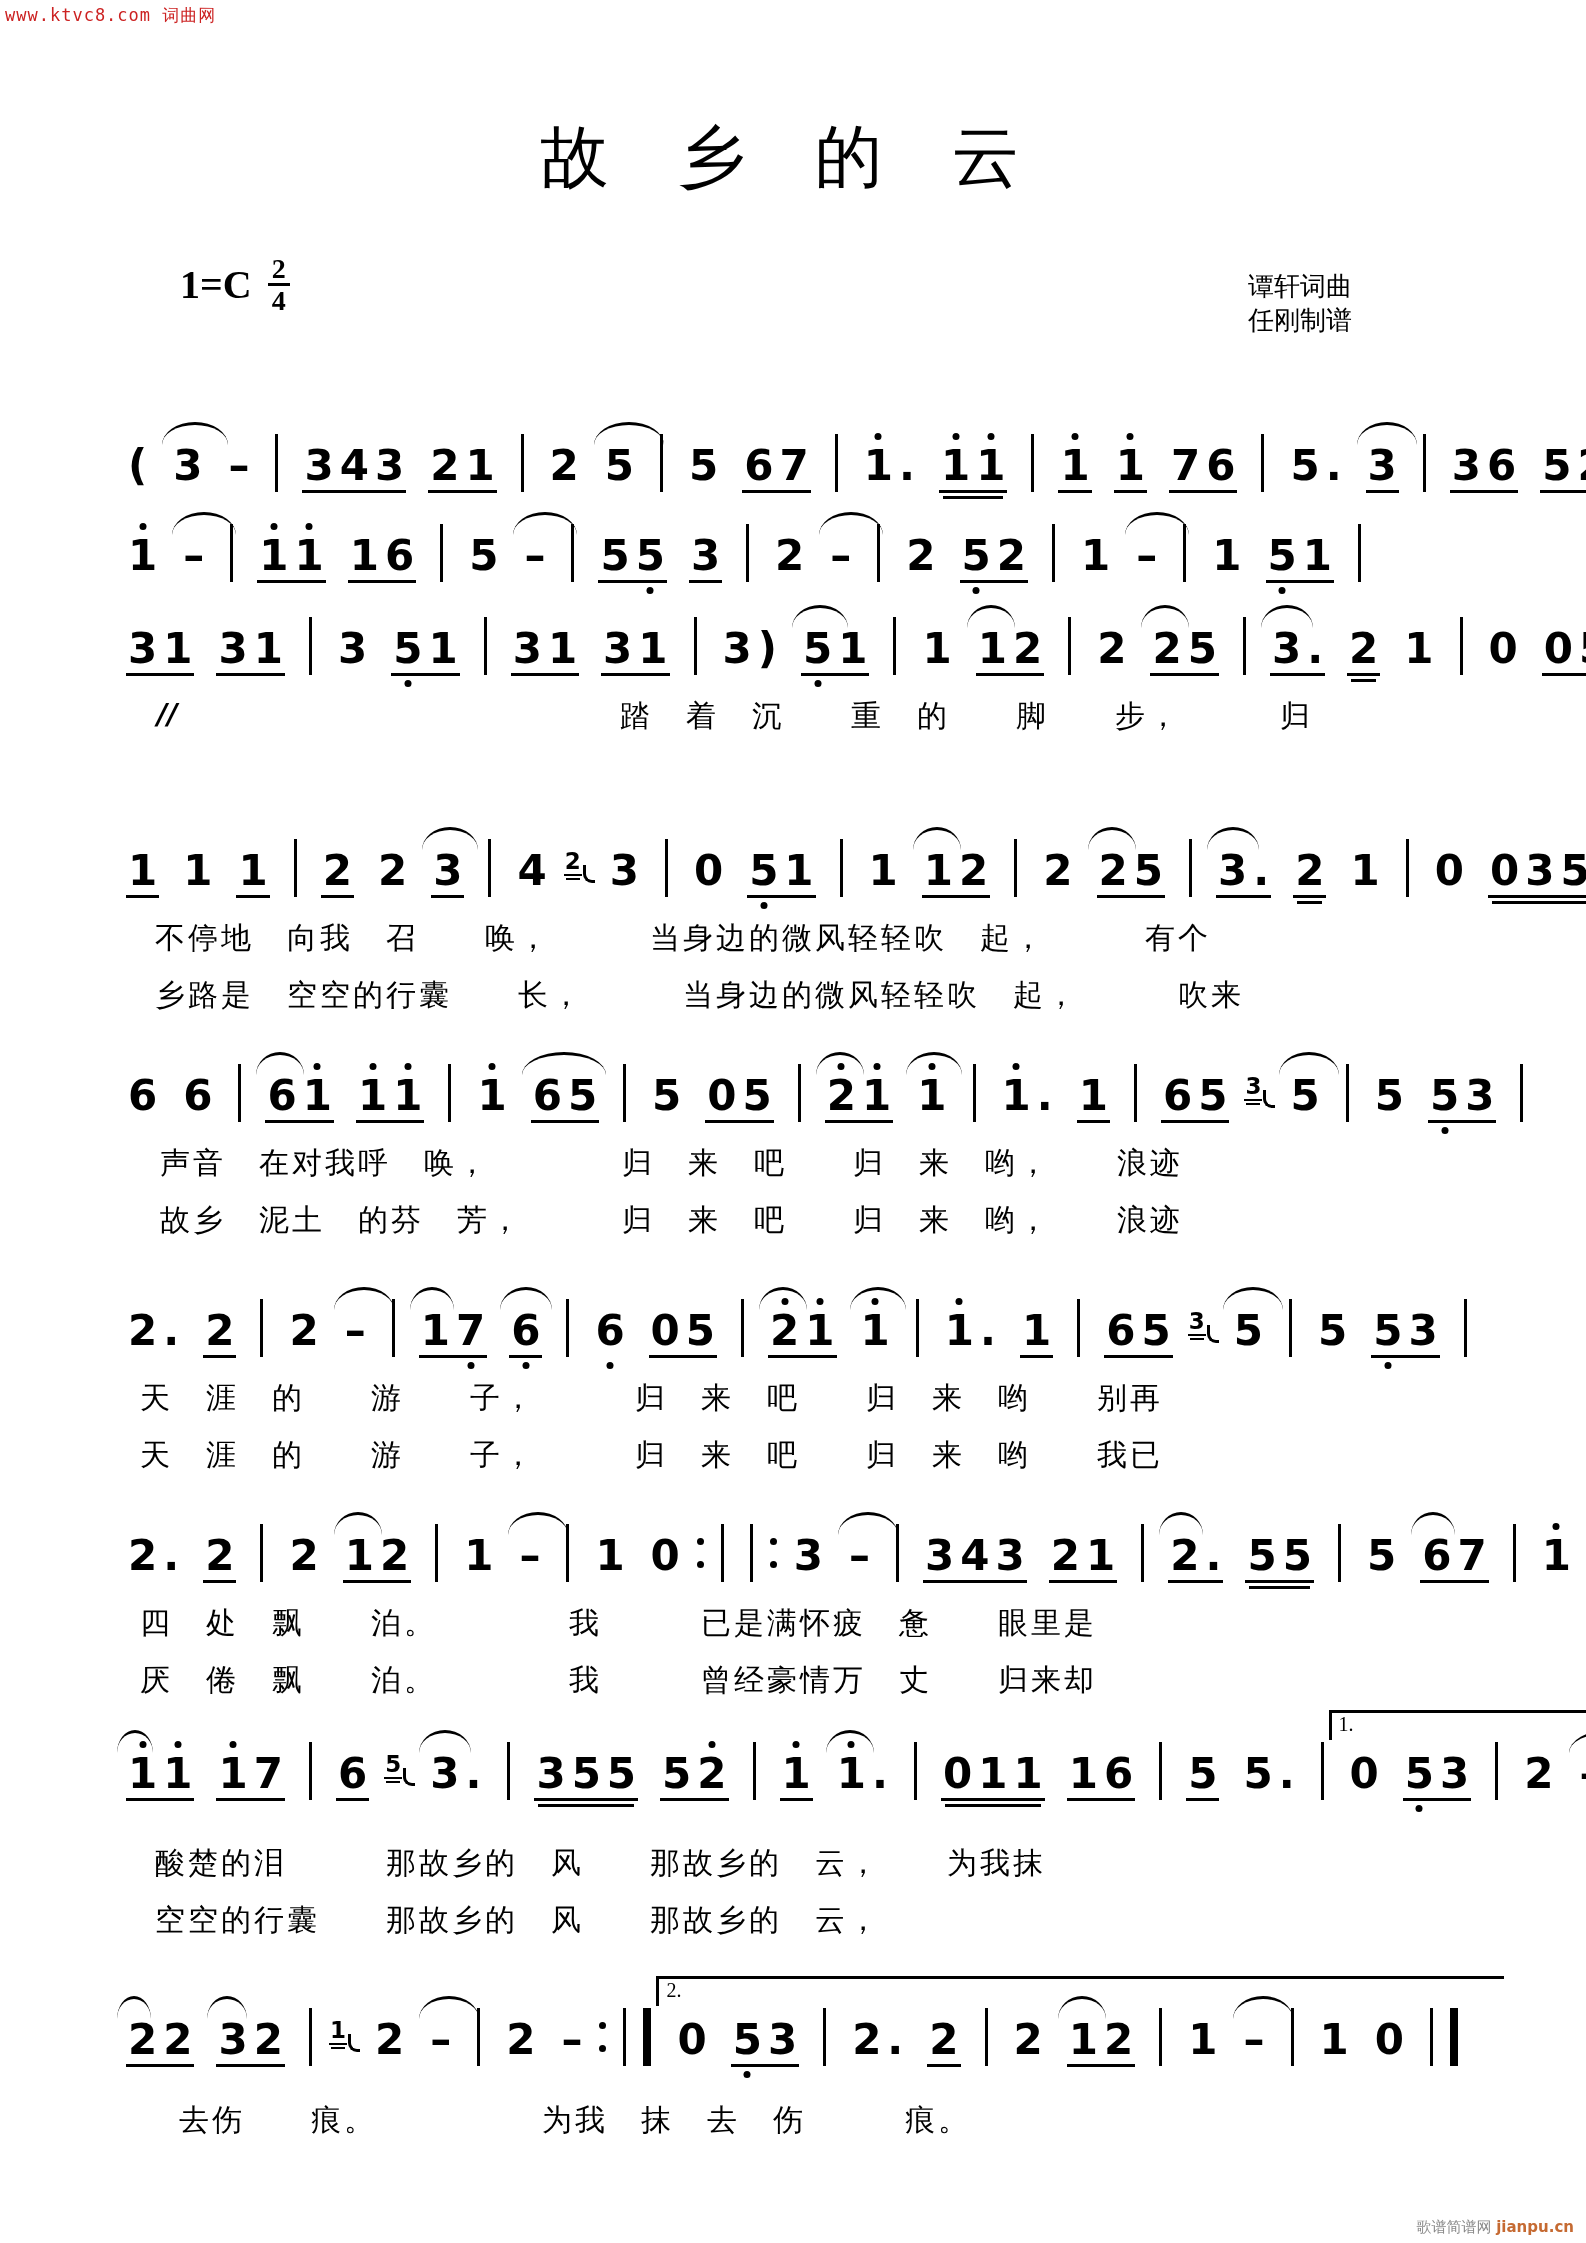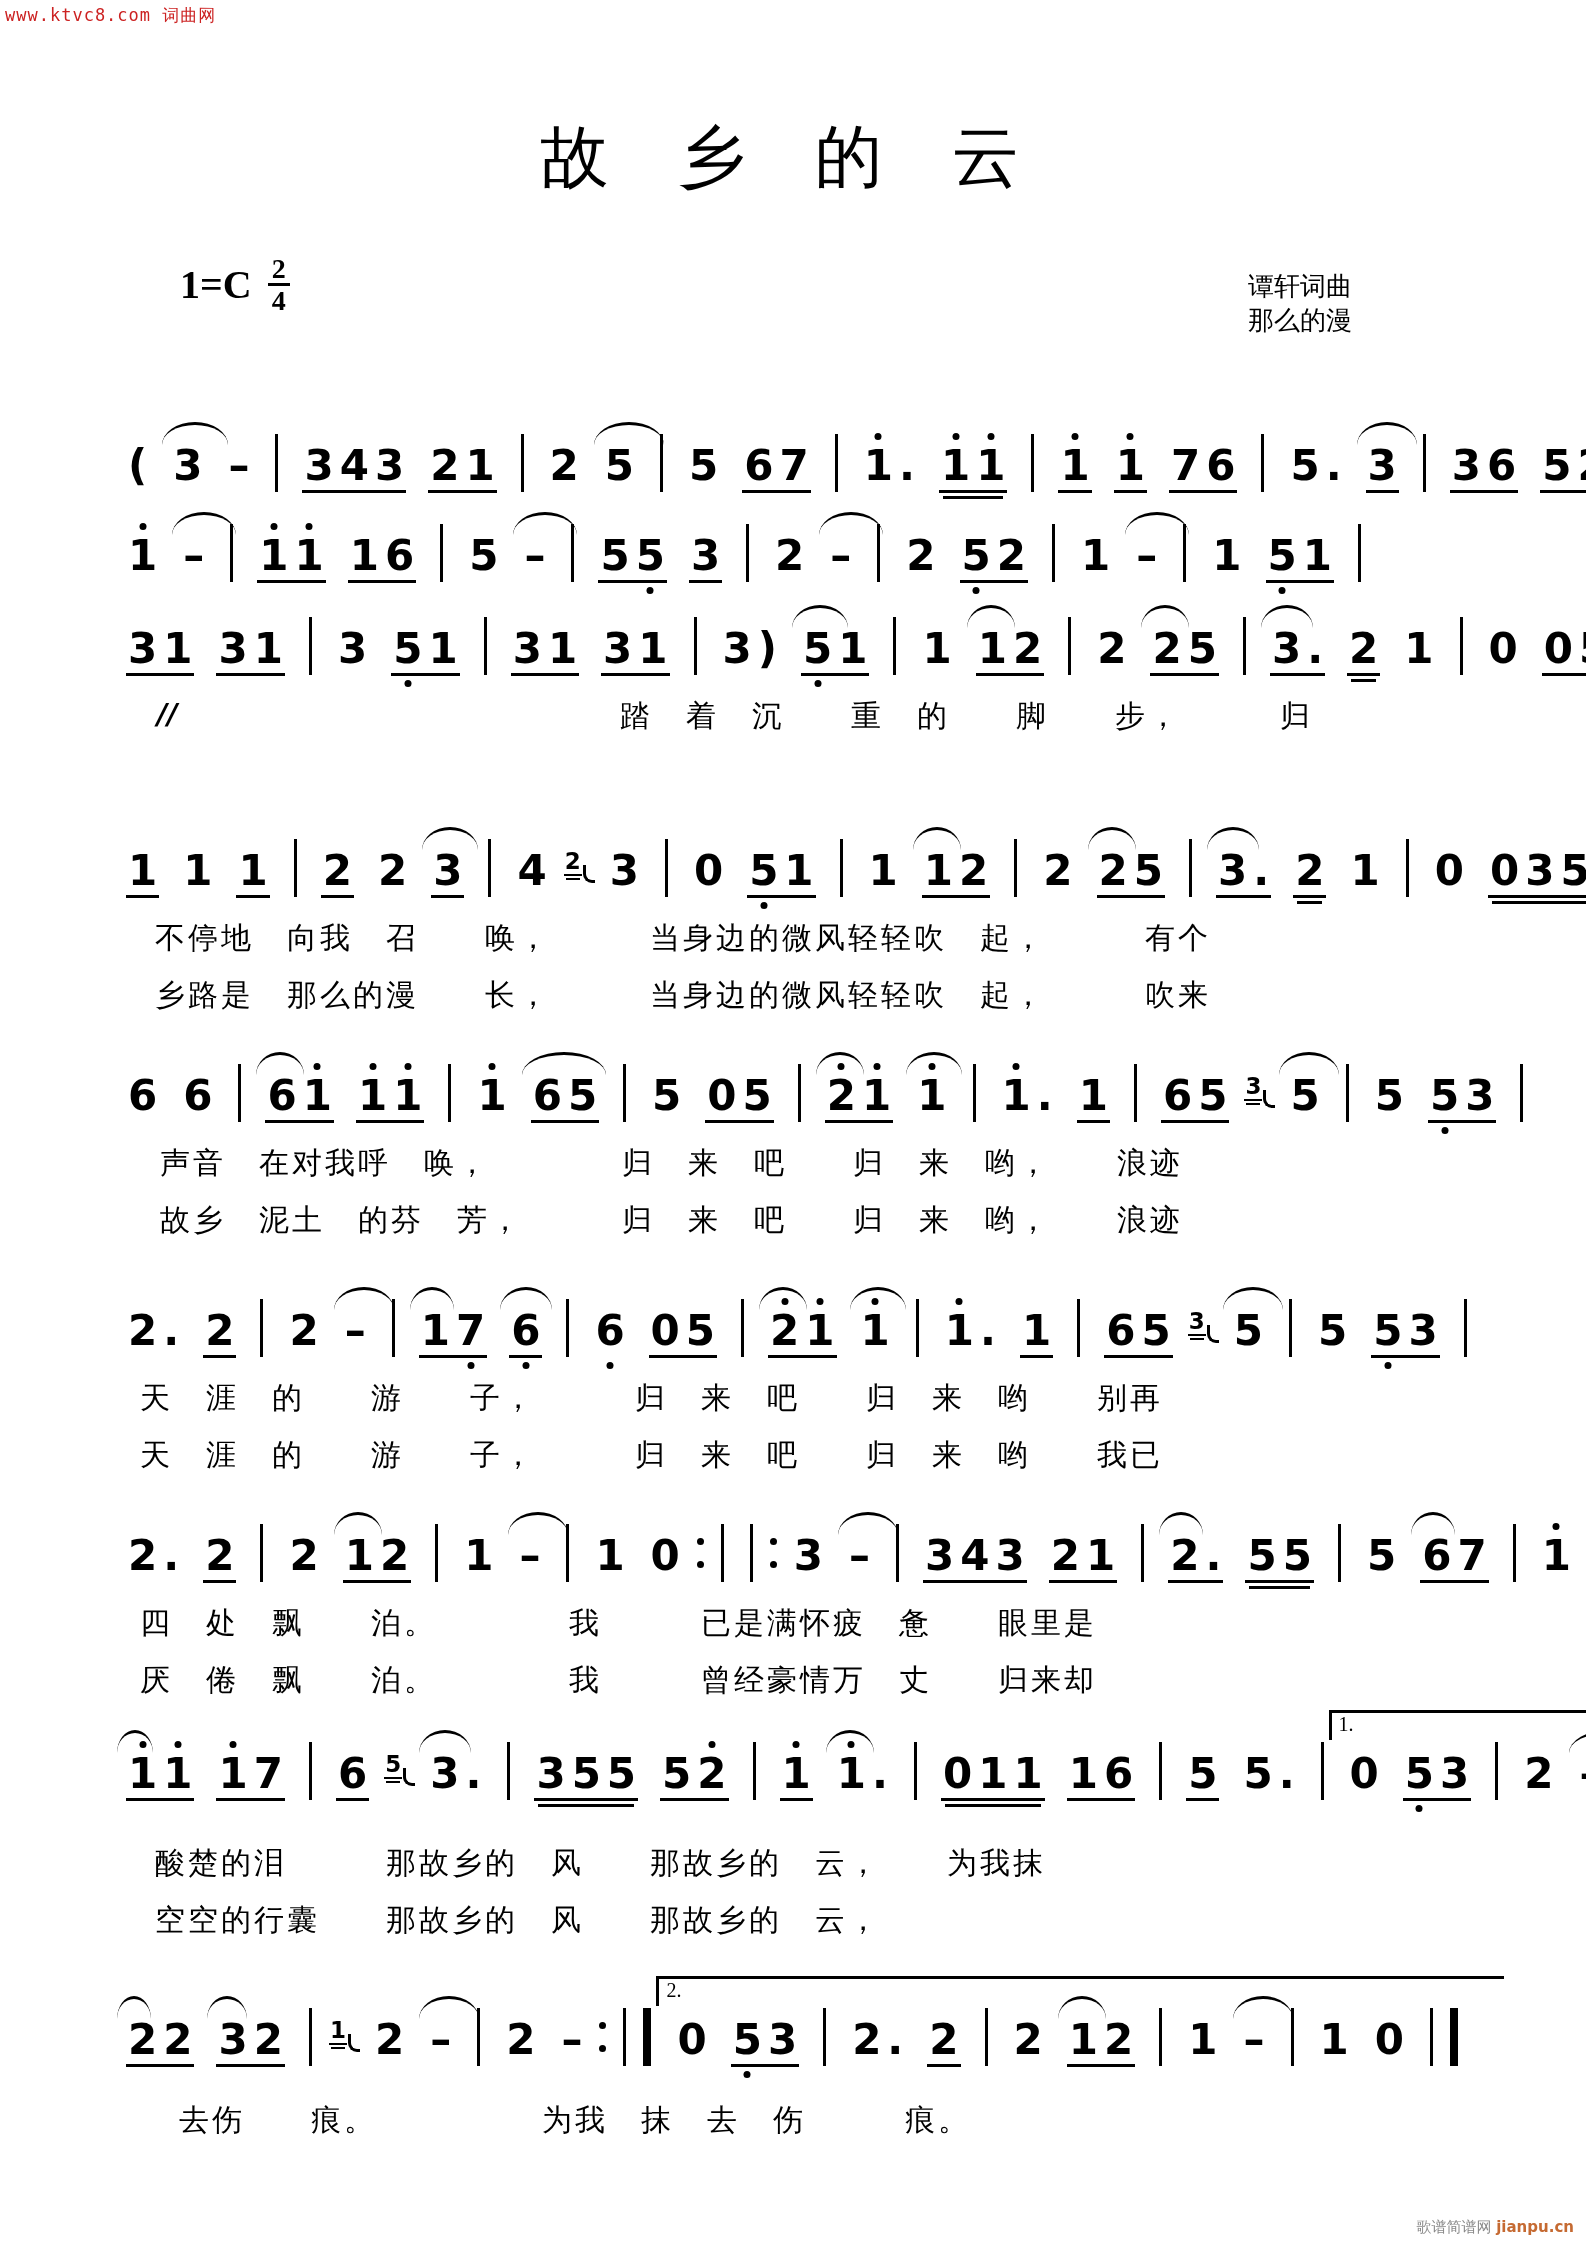--- a/index.html
+++ b/index.html
@@ -89,39 +89,39 @@
 <div class="keysig">
   <span class="key">1=C</span>
   <span class="meter">
     <span class="mu">2</span>
     <span class="md">4</span>
   </span>
 </div>
 
 <div class="credits">
   <div>谭轩词曲</div>
-  <div>那么的漫</div>
+  <div>任刚制谱</div>
 </div>
 
 <div id="score">
     <div class="sys s0">
       <div class="notes"><span class="note"><span class="c">(</span></span><span class="awrap"><span class="arc" style="width: 66px;"></span></span><span class="note"><span class="c">3</span></span><span class="note"><span class="c">–</span></span><span class="bl"></span><span class="note u1"><span class="c">3</span><span class="c">4</span><span class="c">3</span></span><span class="note u1"><span class="c">2</span><span class="c">1</span></span><span class="bl"></span><span class="note"><span class="c">2</span></span><span class="awrap"><span class="arc" style="width: 70px;"></span></span><span class="note"><span class="c">5</span></span><span class="bl"></span><span class="note"><span class="c">5</span></span><span class="note u1"><span class="c">6</span><span class="c">7</span></span><span class="bl"></span><span class="note"><span class="c da">1</span><span class="c">.</span></span><span class="note u2"><span class="c da">1</span><span class="c da">1</span></span><span class="bl"></span><span class="note u1"><span class="c da">1</span></span><span class="note u1"><span class="c da">1</span></span><span class="note u1"><span class="c">7</span><span class="c">6</span></span><span class="bl"></span><span class="note"><span class="c">5</span><span class="c">.</span></span><span class="awrap"><span class="arc" style="width: 60px;"></span></span><span class="note u1"><span class="c">3</span></span><span class="bl"></span><span class="note u1"><span class="c">3</span><span class="c">6</span></span><span class="note u1"><span class="c">5</span><span class="c da">2</span></span></div>
     </div>
     <div class="sys s1">
       <div class="notes"><span class="note"><span class="c da">1</span></span><span class="awrap"><span class="arc" style="width: 64px;"></span></span><span class="note"><span class="c">–</span></span><span class="bl"></span><span class="note u1"><span class="c da">1</span><span class="c da">1</span></span><span class="note u1"><span class="c">1</span><span class="c">6</span></span><span class="bl"></span><span class="note"><span class="c">5</span></span><span class="awrap"><span class="arc" style="width: 64px;"></span></span><span class="note"><span class="c">–</span></span><span class="bl"></span><span class="note u1"><span class="c">5</span><span class="c db">5</span></span><span class="note u1"><span class="c">3</span></span><span class="bl"></span><span class="note"><span class="c">2</span></span><span class="awrap"><span class="arc" style="width: 64px;"></span></span><span class="note"><span class="c">–</span></span><span class="bl"></span><span class="note"><span class="c">2</span></span><span class="note u1"><span class="c db">5</span><span class="c">2</span></span><span class="bl"></span><span class="note"><span class="c">1</span></span><span class="awrap"><span class="arc" style="width: 64px;"></span></span><span class="note"><span class="c">–</span></span><span class="bl"></span><span class="note"><span class="c">1</span></span><span class="note u1"><span class="c db">5</span><span class="c">1</span></span><span class="bl"></span></div>
     </div>
     <div class="sys s2">
       <div class="notes"><span class="note u1"><span class="c">3</span><span class="c">1</span></span><span class="note u1"><span class="c">3</span><span class="c">1</span></span><span class="bl"></span><span class="note"><span class="c">3</span></span><span class="note u1"><span class="c db">5</span><span class="c">1</span></span><span class="bl"></span><span class="note u1"><span class="c">3</span><span class="c">1</span></span><span class="note u1"><span class="c">3</span><span class="c">1</span></span><span class="bl"></span><span class="note"><span class="c">3</span><span class="c">)</span></span><span class="awrap"><span class="arc" style="width: 56px;"></span></span><span class="note u1"><span class="c db">5</span><span class="c">1</span></span><span class="bl"></span><span class="note"><span class="c">1</span></span><span class="awrap"><span class="arc" style="width: 48px;"></span></span><span class="note u1"><span class="c">1</span><span class="c">2</span></span><span class="bl"></span><span class="note"><span class="c">2</span></span><span class="awrap"><span class="arc" style="width: 48px;"></span></span><span class="note u1"><span class="c">2</span><span class="c">5</span></span><span class="bl"></span><span class="awrap"><span class="arc" style="width: 52px;"></span></span><span class="note u1"><span class="c">3</span><span class="c">.</span></span><span class="note u2"><span class="c">2</span></span><span class="note"><span class="c">1</span></span><span class="bl"></span><span class="note"><span class="c">0</span></span><span class="note u1"><span class="c">0</span><span class="c db">5</span></span></div>
       <span class="anno">//</span>
       <div class="lyr">踏　着　沉　　重　的　　脚　　步，　　　归</div>
     </div>
     <div class="sys s3">
       <div class="notes"><span class="note u1"><span class="c">1</span></span><span class="note"><span class="c">1</span></span><span class="note u1"><span class="c">1</span></span><span class="bl"></span><span class="note u1"><span class="c">2</span></span><span class="note"><span class="c">2</span></span><span class="awrap"><span class="arc" style="width: 56px;"></span></span><span class="note u1"><span class="c">3</span></span><span class="bl"></span><span class="note"><span class="c">4</span></span><span class="grace"><span class="gd">2</span><span class="hook"></span></span><span class="note"><span class="c">3</span></span><span class="bl"></span><span class="note"><span class="c">0</span></span><span class="note u1"><span class="c db">5</span><span class="c">1</span></span><span class="bl"></span><span class="note"><span class="c">1</span></span><span class="awrap"><span class="arc" style="width: 48px;"></span></span><span class="note u1"><span class="c">1</span><span class="c">2</span></span><span class="bl"></span><span class="note"><span class="c">2</span></span><span class="awrap"><span class="arc" style="width: 48px;"></span></span><span class="note u1"><span class="c">2</span><span class="c">5</span></span><span class="bl"></span><span class="awrap"><span class="arc" style="width: 52px;"></span></span><span class="note u1"><span class="c">3</span><span class="c">.</span></span><span class="note u2"><span class="c">2</span></span><span class="note"><span class="c">1</span></span><span class="bl"></span><span class="note"><span class="c">0</span></span><span class="note u2"><span class="c">0</span><span class="c">3</span><span class="c">5</span></span></div>
       <div class="lyr">不停地　向我　召　　唤，　　　当身边的微风轻轻吹　起，　　　有个</div>
-      <div class="lyr">乡路是　那么的漫　　长，　　　当身边的微风轻轻吹　起，　　　吹来</div>
+      <div class="lyr">乡路是　空空的行囊　　长，　　　当身边的微风轻轻吹　起，　　　吹来</div>
     </div>
     <div class="sys s4">
       <div class="notes"><span class="note"><span class="c">6</span></span><span class="note"><span class="c">6</span></span><span class="bl"></span><span class="awrap"><span class="arc" style="width: 48px;"></span></span><span class="note u1"><span class="c">6</span><span class="c da">1</span></span><span class="note u1"><span class="c da">1</span><span class="c da">1</span></span><span class="bl"></span><span class="note"><span class="c da">1</span></span><span class="awrap"><span class="arc" style="width: 84px;"></span></span><span class="note u1"><span class="c">6</span><span class="c">5</span></span><span class="bl"></span><span class="note"><span class="c">5</span></span><span class="note u1"><span class="c">0</span><span class="c">5</span></span><span class="bl"></span><span class="awrap"><span class="arc" style="width: 48px;"></span></span><span class="note u1"><span class="c da">2</span><span class="c da">1</span></span><span class="awrap"><span class="arc" style="width: 56px;"></span></span><span class="note"><span class="c da">1</span></span><span class="bl"></span><span class="note"><span class="c da">1</span><span class="c">.</span></span><span class="note u1"><span class="c">1</span></span><span class="bl"></span><span class="note u1"><span class="c">6</span><span class="c">5</span></span><span class="grace"><span class="gd">3</span><span class="hook"></span></span><span class="awrap"><span class="arc" style="width: 60px;"></span></span><span class="note"><span class="c">5</span></span><span class="bl"></span><span class="note"><span class="c">5</span></span><span class="note u1"><span class="c db">5</span><span class="c">3</span></span><span class="bl"></span></div>
       <div class="lyr">声音　在对我呼　唤，　　　　归　来　吧　　归　来　哟，　　浪迹</div>
       <div class="lyr">故乡　泥土　的芬　芳，　　　归　来　吧　　归　来　哟，　　浪迹</div>
     </div>
     <div class="sys s5">
       <div class="notes"><span class="note"><span class="c">2</span><span class="c">.</span></span><span class="note u1"><span class="c">2</span></span><span class="bl"></span><span class="note"><span class="c">2</span></span><span class="awrap"><span class="arc" style="width: 60px;"></span></span><span class="note"><span class="c">–</span></span><span class="bl"></span><span class="awrap"><span class="arc" style="width: 44px;"></span></span><span class="note u1"><span class="c">1</span><span class="c db">7</span></span><span class="awrap"><span class="arc" style="width: 52px;"></span></span><span class="note u1"><span class="c db">6</span></span><span class="bl"></span><span class="note"><span class="c db">6</span></span><span class="note u1"><span class="c">0</span><span class="c">5</span></span><span class="bl"></span><span class="awrap"><span class="arc" style="width: 48px;"></span></span><span class="note u1"><span class="c da">2</span><span class="c da">1</span></span><span class="awrap"><span class="arc" style="width: 56px;"></span></span><span class="note"><span class="c da">1</span></span><span class="bl"></span><span class="note"><span class="c da">1</span><span class="c">.</span></span><span class="note u1"><span class="c">1</span></span><span class="bl"></span><span class="note u1"><span class="c">6</span><span class="c">5</span></span><span class="grace"><span class="gd">3</span><span class="hook"></span></span><span class="awrap"><span class="arc" style="width: 60px;"></span></span><span class="note"><span class="c">5</span></span><span class="bl"></span><span class="note"><span class="c">5</span></span><span class="note u1"><span class="c db">5</span><span class="c">3</span></span><span class="bl"></span></div>
       <div class="lyr">天　涯　的　　游　　子，　　　归　来　吧　　归　来　哟　　别再</div>
       <div class="lyr">天　涯　的　　游　　子，　　　归　来　吧　　归　来　哟　　我已</div>

